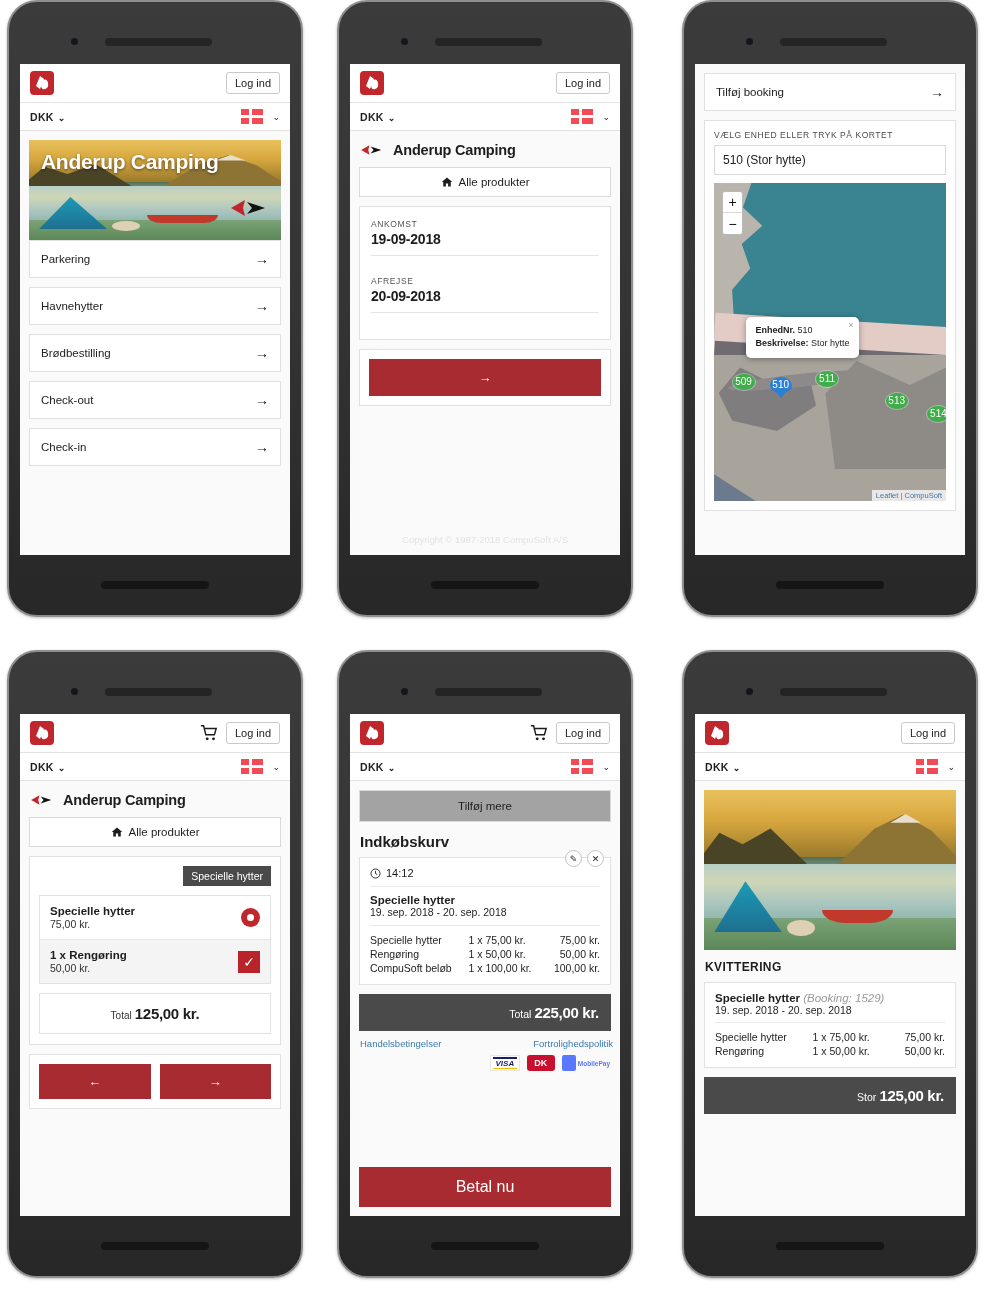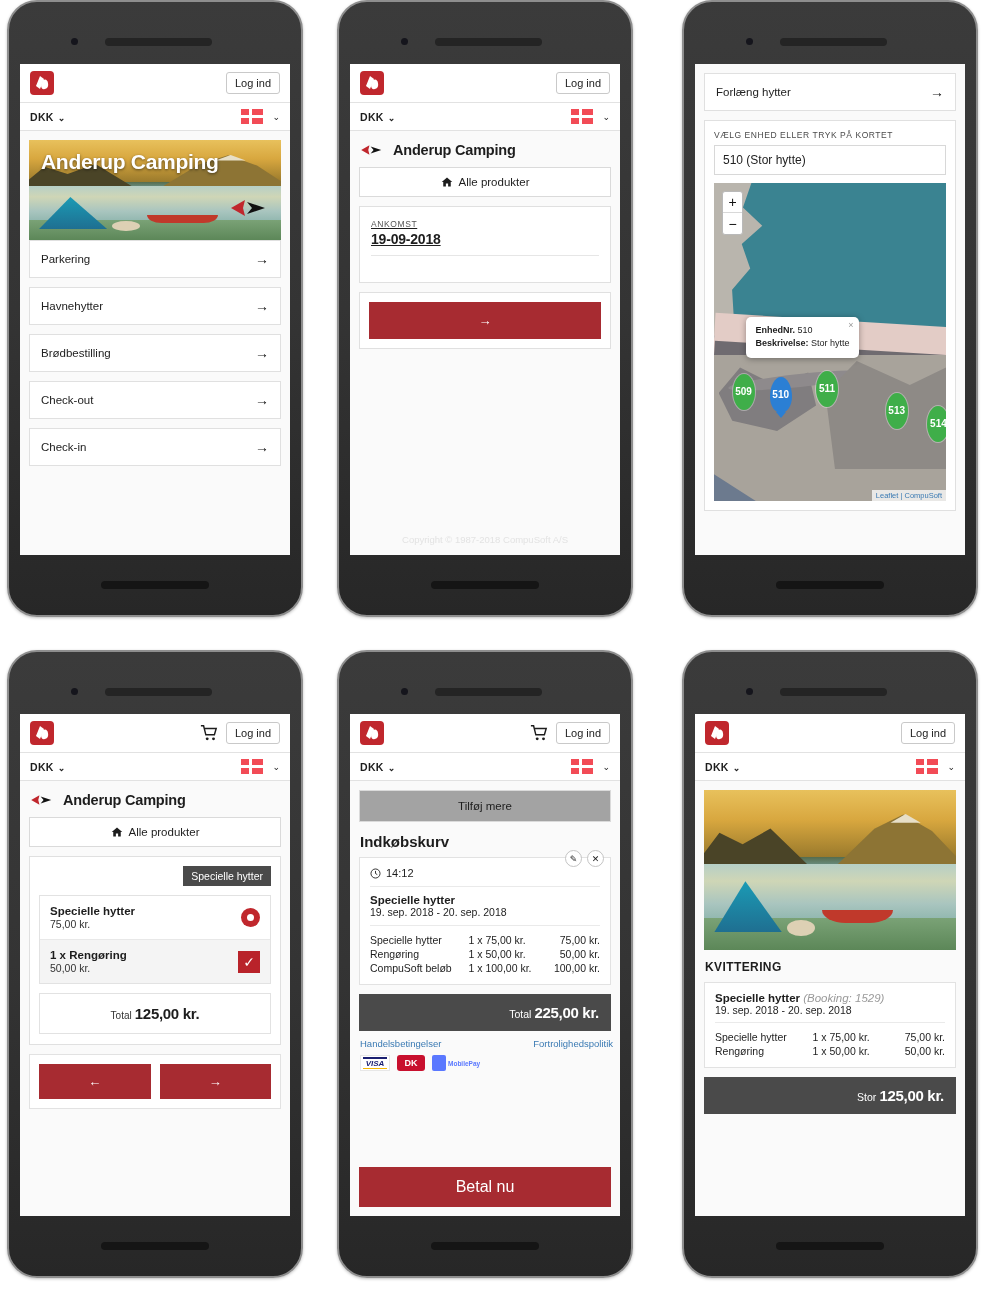--- a/index.html
+++ b/index.html
@@ -131,21 +131,21 @@
 
   .brandrow { display:flex; align-items:center; gap:7px; padding:11px 10px 9px 10px; }
   .brandrow .t { font-size:14.5px; font-weight:bold; letter-spacing:-.2px; }
   .allprod {
     background:#fff; border:1px solid #dadada; margin:0 9px 9px 9px;
     display:flex; align-items:center; justify-content:center; gap:6px;
     padding:8px; font-size:11.5px;
   }
   .homeico { width:12px;height:12px; }
 
-  .fieldblk { padding:3px 11px 8px 11px;text-decoration:underline; }
+  .fieldblk { padding:3px 11px 8px 11px; }
   .flabel { font-size:8.5px; letter-spacing:.6px; color:#555; padding-top:9px; text-transform:uppercase; }
   .fvalue { font-size:14px; font-weight:bold; letter-spacing:-.2px; padding:2px 0 8px 0;
             border-bottom:1px solid #e6e6e6; }
   .fvalue.last { border-bottom:1px solid #e6e6e6; }
 
   .redbtn {
     background:#a72b31; color:#fff; border:none; width:100%;
     padding:11px 0; display:flex; align-items:center; justify-content:center;
     font-size:13px; font-family:"Liberation Sans",sans-serif;
   }
@@ -174,23 +174,23 @@
   .m-road { position:absolute; left:6%; bottom:36%; width:62%; height:4%;
             background:#8e8a8c; border-radius:50%; transform:rotate(-6deg); }
   .m-blue { position:absolute; left:0; bottom:0; width:18%; height:12%; background:#6c7a8e;
             clip-path:polygon(0 30%,100% 100%,0 100%); }
   .zoomctl { position:absolute; left:8px; top:8px; width:21px;
              background:#fff; border:1px solid #b9b9b9; border-radius:3px; }
   .zoomctl div { height:21px; display:flex; align-items:center; justify-content:center;
                  font-size:14px; color:#111; line-height:1; }
   .zoomctl div:first-child { border-bottom:1px solid #d8d8d8; }
   .marker {
-    position:absolute; width:22px; height:36px; border-radius:50%;
+    position:absolute; width:22px; height:16px; border-radius:50%;
     display:flex; align-items:center; justify-content:center;
-    font-size:10px; color:#fff; font-weight:bold;
+    font-size:10px; color:#fff; font-weight:normal;
   }
   .marker.green { background:#3fae49; box-shadow:0 0 0 1px rgba(255,255,255,.35); }
   .marker.blue { background:#2b7fd4; border-radius:50% 50% 50% 50%/55% 55% 45% 45%; }
   .marker.blue::after { content:""; position:absolute; bottom:-5px; left:50%;
     transform:translateX(-50%); border-left:5px solid transparent;
     border-right:5px solid transparent; border-top:6px solid #2b7fd4; }
   .popup {
     position:absolute; background:#fff; border-radius:5px; padding:7px 9px 8px 9px;
     box-shadow:0 1px 6px rgba(0,0,0,.35); font-size:9px; line-height:1.45; white-space:nowrap;
   }
@@ -236,21 +236,21 @@
   .prodtitle { font-size:11.5px; font-weight:bold; padding-top:7px; }
   .proddates { font-size:10.5px; padding-bottom:7px; border-bottom:1px solid #eaeaea; }
   .linetab { width:100%; border-collapse:collapse; margin-top:7px; font-size:10.5px; }
   .linetab td { padding:1px 0; }
   .linetab td.c { text-align:left; }
   .linetab td.r { text-align:right; }
   .darkbar { background:#4a4a4a; color:#fff; margin:0 9px 0 9px; padding:10px 12px; text-align:right; }
   .darkbar .lbl { font-size:10.5px; }
   .darkbar .val { font-size:15px; font-weight:bold; letter-spacing:-.3px; }
   .linksrow { display:flex; justify-content:space-between; padding:7px 7px 4px 10px; font-size:9.5px; color:#3a7ab3; }
-  .payrow { display:flex; align-items:center; gap:7px; padding:2px 10px 0 10px; }
+  .payrow { display:flex; justify-content:flex-end; align-items:center; gap:7px; padding:2px 10px 0 10px; }
   .pay-visa { width:30px;height:16px;background:#fff;border:1px solid #e7e7e7;
               position:relative;display:flex;align-items:center;justify-content:center;
               font-size:8px;font-weight:bold;font-style:italic;color:#1a1f71; }
   .pay-visa .tb { position:absolute;top:1px;left:2px;right:2px;height:1.5px;background:#1a1f71; }
   .pay-visa .bb { position:absolute;bottom:1px;left:2px;right:2px;height:1.5px;background:#f7b600; }
   .pay-dk { width:28px;height:16px;background:#c8102e;border-radius:3px;
             display:flex;align-items:center;justify-content:center;color:#fff;
             font-size:9px;font-weight:bold; }
   .pay-mp { display:flex;align-items:center;gap:2px; }
   .pay-mp .sq { width:14px;height:16px;background:#5a78ff;border-radius:2px; }
@@ -395,20 +395,24 @@
                 <path d="M8 2 L15 8 H13 V14 H9.5 V10 H6.5 V14 H3 V8 H1 Z" fill="#1d1d1d"></path>
               </svg>
           <span>Alle produkter</span>
         </div>
 
         <div class="card">
           <div class="fieldblk">
             <div class="flabel">ANKOMST</div>
             <div class="fvalue">19-09-2018</div>
           </div>
+          <div class="fieldblk">
+            <div class="flabel">AFREJSE</div>
+            <div class="fvalue last">20-09-2018</div>
+          </div>
           <div style="height:18px"></div>
         </div>
 
         <div class="card btnpad">
           <button class="redbtn">→</button>
         </div>
 
         <div class="spacer"></div>
         <div class="footnote">Copyright © 1987-2018 CompuSoft A/S</div>
       </div>
@@ -418,21 +422,21 @@
 
   <div class="cell">
    <div class="phone">
     <div class="cam"></div>
     <div class="speaker"></div>
     <div class="homebar"></div>
     <div class="screen">
       <div class="body">
 
         <div class="rowlink" style="margin-top:9px">
-          <span>Forlæng hytter</span>
+          <span>Tilføj booking</span>
           <span class="arr">→</span>
         </div>
 
         <div class="mapcard" style="margin-top:0">
           <div class="maplabel">VÆLG ENHED ELLER TRYK PÅ KORTET</div>
           <div class="mapselect">510 (Stor hytte)</div>
 
           <div class="mapbox">
             <div class="m-sea"></div>
                 <div class="m-land1"></div>

